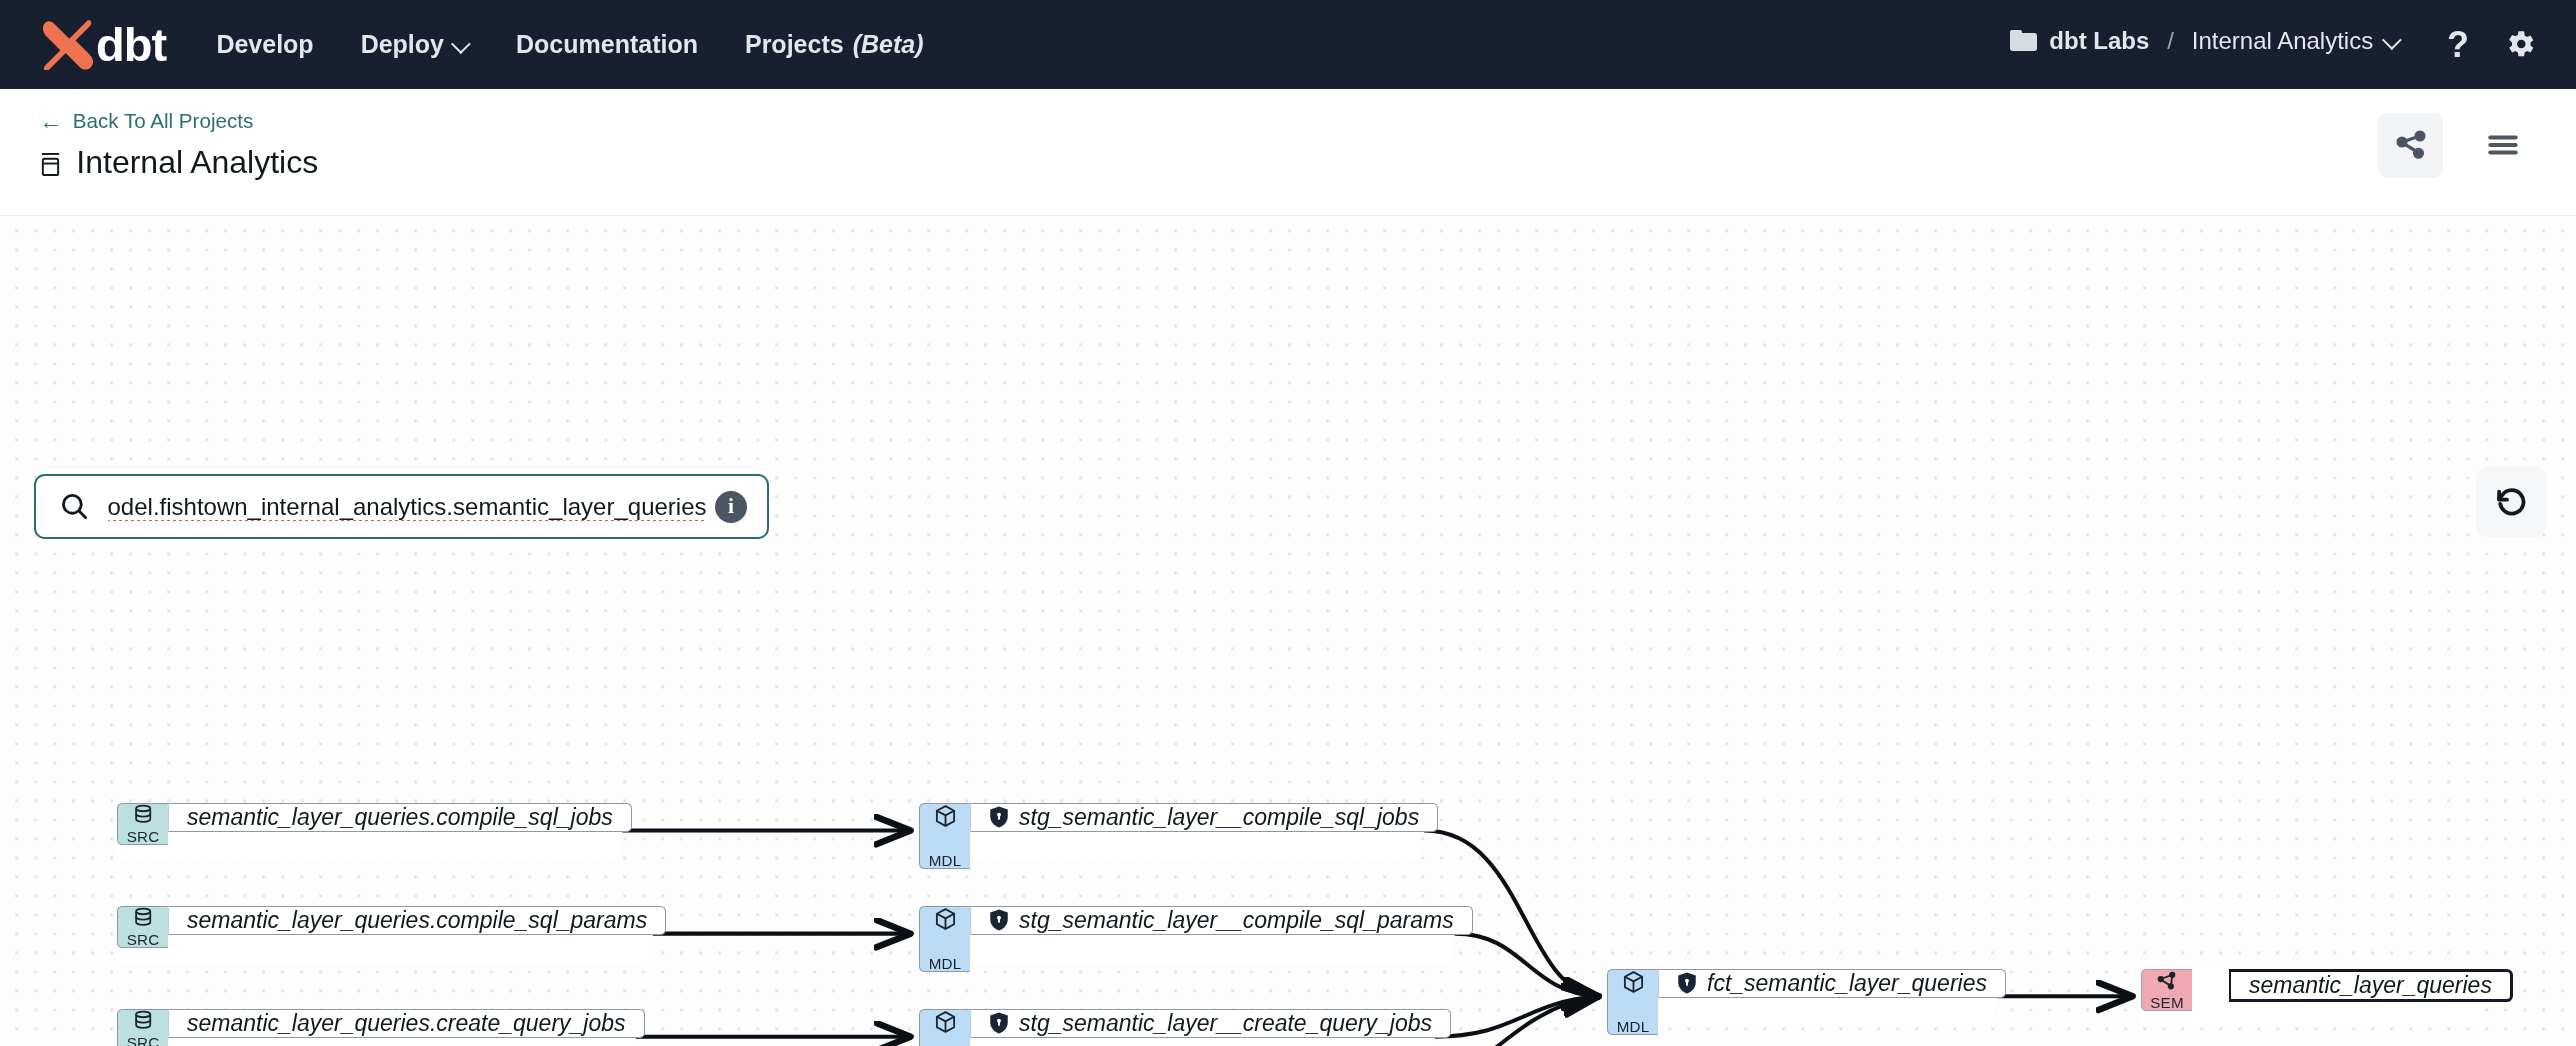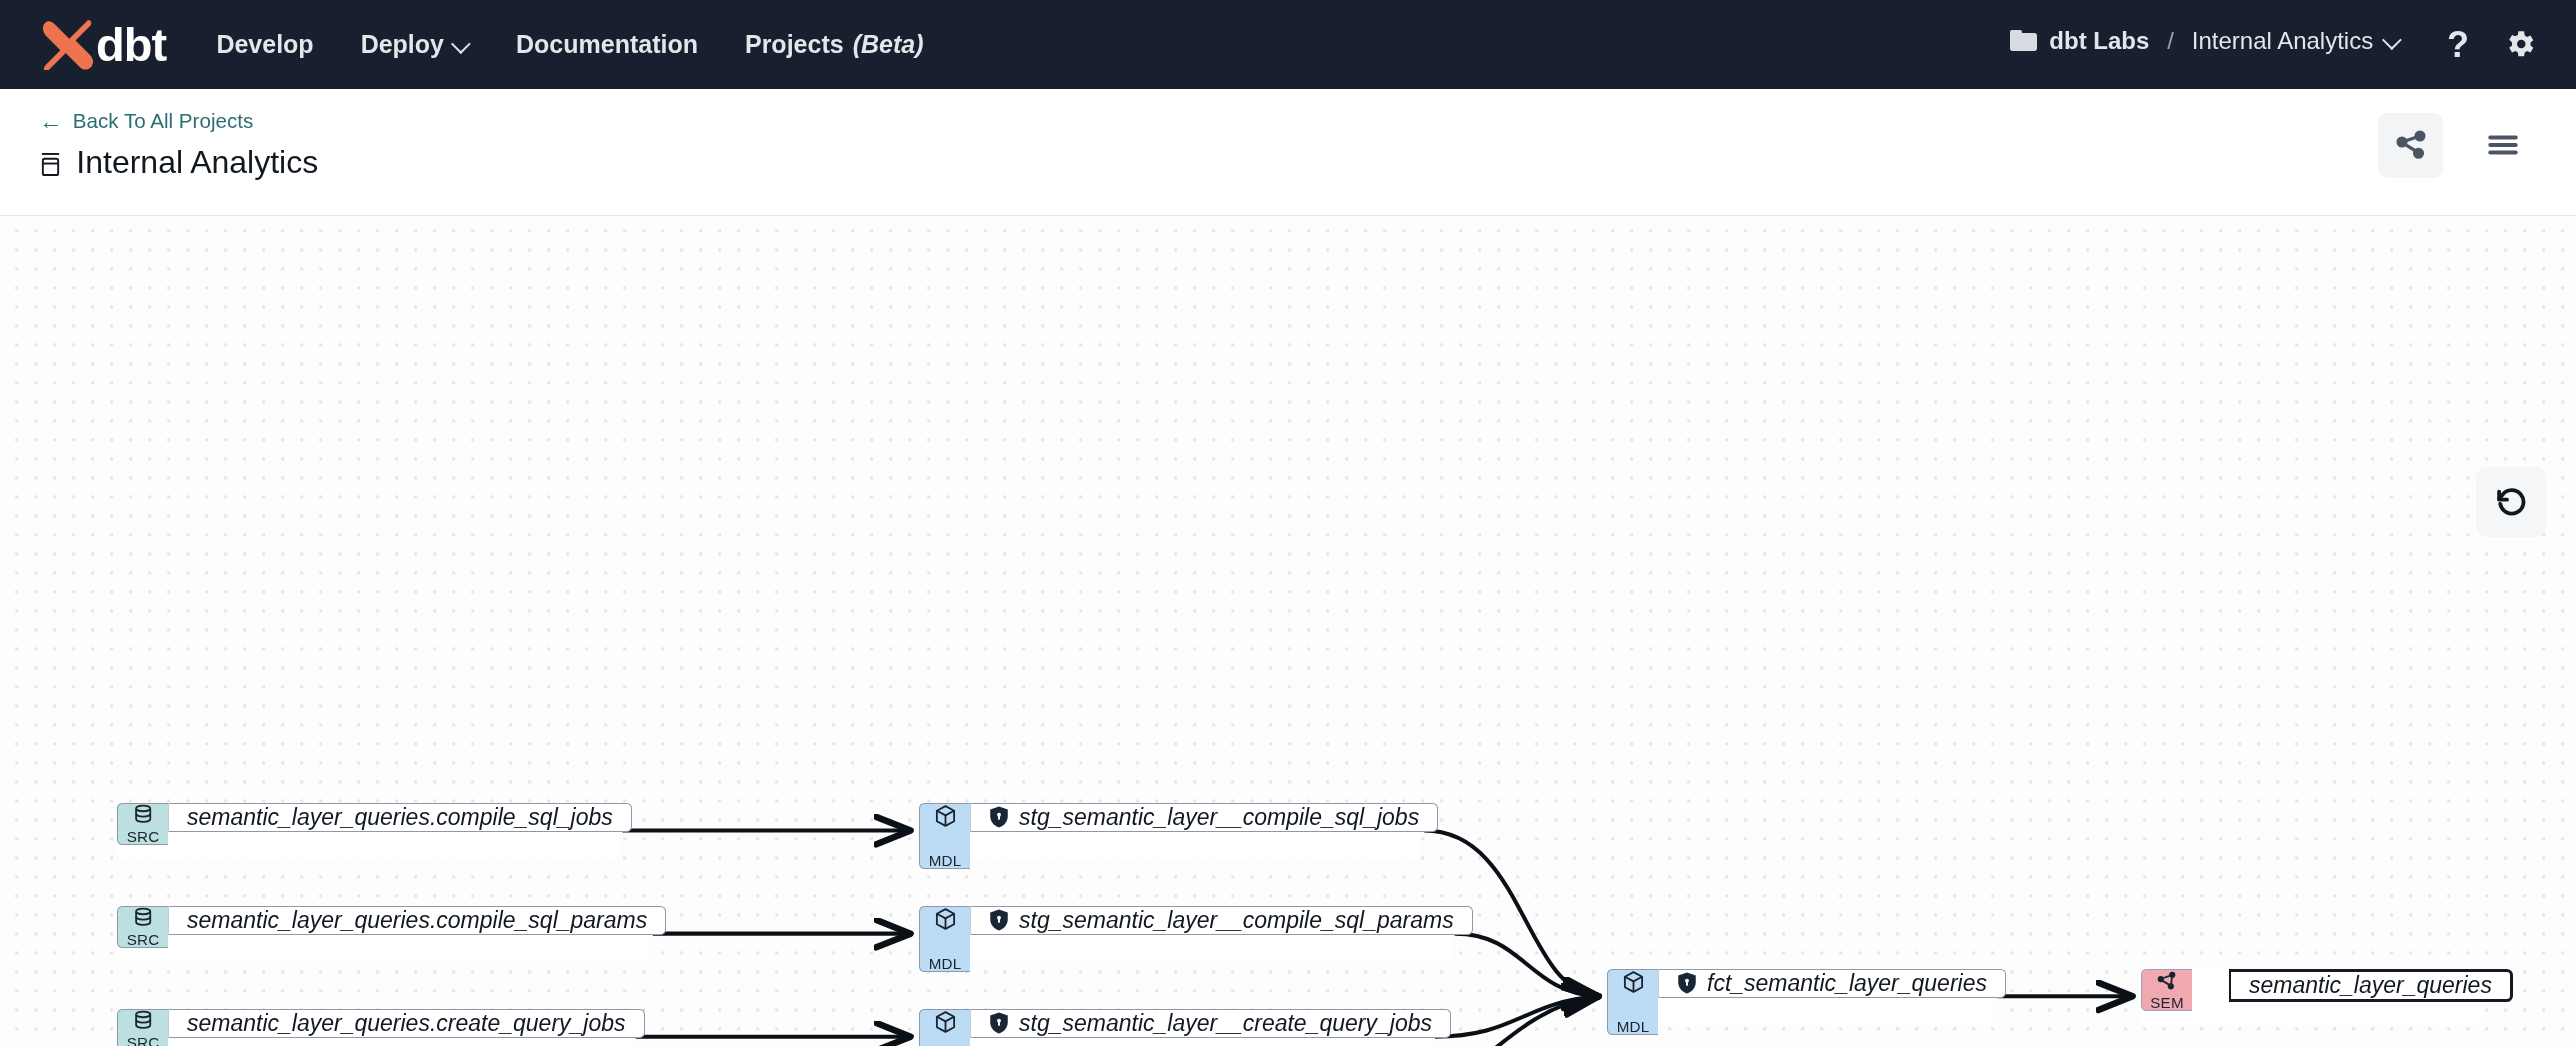--- a/index.html
+++ b/index.html
@@ -290,20 +290,28 @@
         <line x1="3.5" y1="7" x2="20.5" y2="7"></line>
         <line x1="3.5" y1="12" x2="20.5" y2="12"></line>
         <line x1="3.5" y1="17" x2="20.5" y2="17"></line>
       </svg>
     </div>
   </div>
 </div>
 
 <div id="canvas">
 
+  <div id="search-box">
+    <svg width="30.5" height="30.5" viewBox="0 0 24 24" fill="none" stroke="#12181F" stroke-width="2.2" stroke-linecap="round">
+      <circle cx="10.5" cy="10.5" r="7"></circle>
+      <line x1="15.6" y1="15.6" x2="21" y2="21"></line>
+    </svg>
+    <span id="search-input-text" title="Search for a resource">odel.fishtown_internal_analytics.semantic_layer_queries</span>
+    <span id="search-info">i</span>
+  </div>
 
   <div id="reset-btn" title="Reset graph">
     <svg width="38" height="38" viewBox="0 0 24 24" fill="none" stroke="#12181F" stroke-width="2.4" stroke-linecap="round" stroke-linejoin="round">
       <path d="M4.5 5.5v5h5"></path>
       <path d="M5.2 13.2a7.4 7.4 0 1 0 1.3-5.6L4.5 10"></path>
     </svg>
   </div>
 
   <svg id="graph-svg" viewBox="0 0 2874 932" width="2576" height="835">
     <defs>

